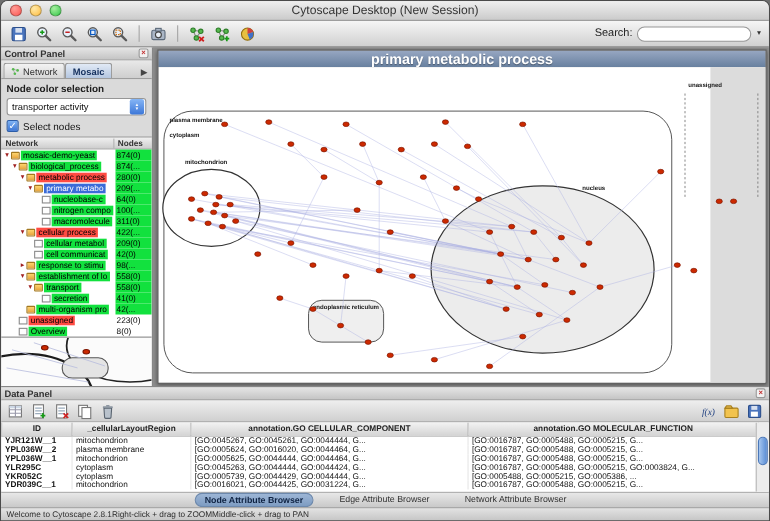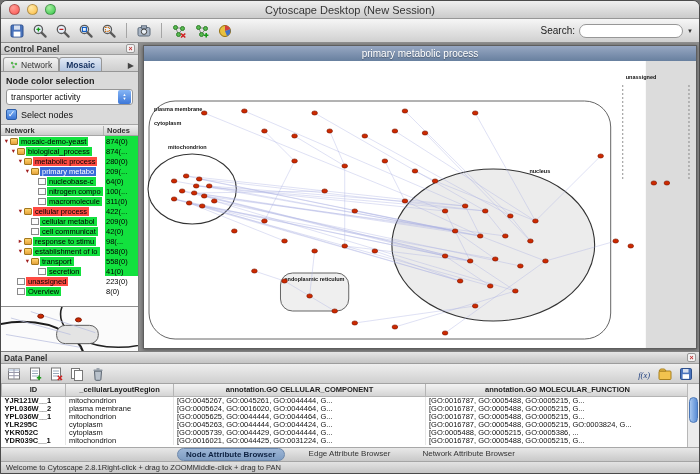--- a/index.html
+++ b/index.html
@@ -51,21 +51,21 @@
 .tree-label{padding:0 2px;overflow:hidden;color:#000}
 .tree-count{margin-left:auto;flex:0 0 33px;padding:12px 1px;overflow:hidden;color:#000}
 .bg-green{background:#12e13e}
 .bg-red{background:#ff4b42}
 .bg-blue{background:#3a6bd8;color:#fff}
 .overview-thumb{flex:1;background:#fbfbfb;border-top:1px solid #8f8f8f;position:relative;overflow:hidden}
 .overview-thumb svg{position:absolute;inset:0;width:100%;height:100%}
 
 .network-area{flex:1;display:flex;flex-direction:column;padding:2px 2px 2px 4px;background:#8f8f8f;overflow:hidden}
 .net-frame{flex:1;display:flex;flex-direction:column;border:1px solid #5e5e5e;box-shadow:0 1px 4px rgba(0,0,0,.45);overflow:hidden}
-.net-title{flex:0 0 15px;background:linear-gradient(#97a7c2,#68809f);display:flex;align-items:center;justify-content:center;font-size:10px;font-weight:normal;color:#fff;text-shadow:0 1px 1px rgba(0,0,0,.35)}
+.net-title{flex:0 0 15px;background:linear-gradient(#97a7c2,#68809f);display:flex;align-items:center;justify-content:center;font-size:13px;font-weight:bold;color:#fff;text-shadow:0 1px 1px rgba(0,0,0,.35)}
 .net-canvas{flex:1;background:#fff;position:relative;overflow:hidden}
 .net-canvas svg{position:absolute;inset:0;width:100%;height:100%}
 
 .data-panel{flex:0 0 110px;display:flex;flex-direction:column;background:#d6d6d6;border-top:1px solid #7f7f7f;overflow:hidden}
 .dp-toolbar{flex:0 0 20px;background:linear-gradient(#efefef,#cfcfcf);border-bottom:1px solid #a3a3a3;display:flex;align-items:center;gap:3px;padding:0 4px}
 .dp-toolbar .tb-icon{width:18px;height:17px}
 .dp-right{margin-left:auto;display:flex;gap:3px}
 .dp-table-wrap{flex:1;position:relative;background:#fff;overflow:hidden}
 table{border-collapse:collapse;table-layout:fixed;width:688px;font-size:7.5px}
 col.c0{width:64px}col.c1{width:108px}col.c2{width:252px}col.c3{width:264px}
@@ -295,20 +295,26 @@
             <span class="tree-arrow">▾</span>
             <span class="tree-icon folder-icon"></span>
             <span class="tree-label bg-green">transport</span>
             <span class="tree-count bg-green">558(0)</span>
           </div>
           <div class="tree-row" style="padding-left: 30px;">
             <span class="tree-arrow"></span>
             <span class="tree-icon doc-icon"></span>
             <span class="tree-label bg-green">secretion</span>
             <span class="tree-count bg-green">41(0)</span>
+          </div>
+          <div class="tree-row" style="padding-left: 16px;">
+            <span class="tree-arrow"></span>
+            <span class="tree-icon folder-icon"></span>
+            <span class="tree-label bg-green">multi-organism pro</span>
+            <span class="tree-count bg-green">42(...</span>
           </div>
           <div class="tree-row" style="padding-left: 9px;">
             <span class="tree-arrow"></span>
             <span class="tree-icon doc-icon"></span>
             <span class="tree-label bg-red">unassigned</span>
             <span class="tree-count">223(0)</span>
           </div>
           <div class="tree-row" style="padding-left: 9px;">
             <span class="tree-arrow"></span>
             <span class="tree-icon doc-icon"></span>

